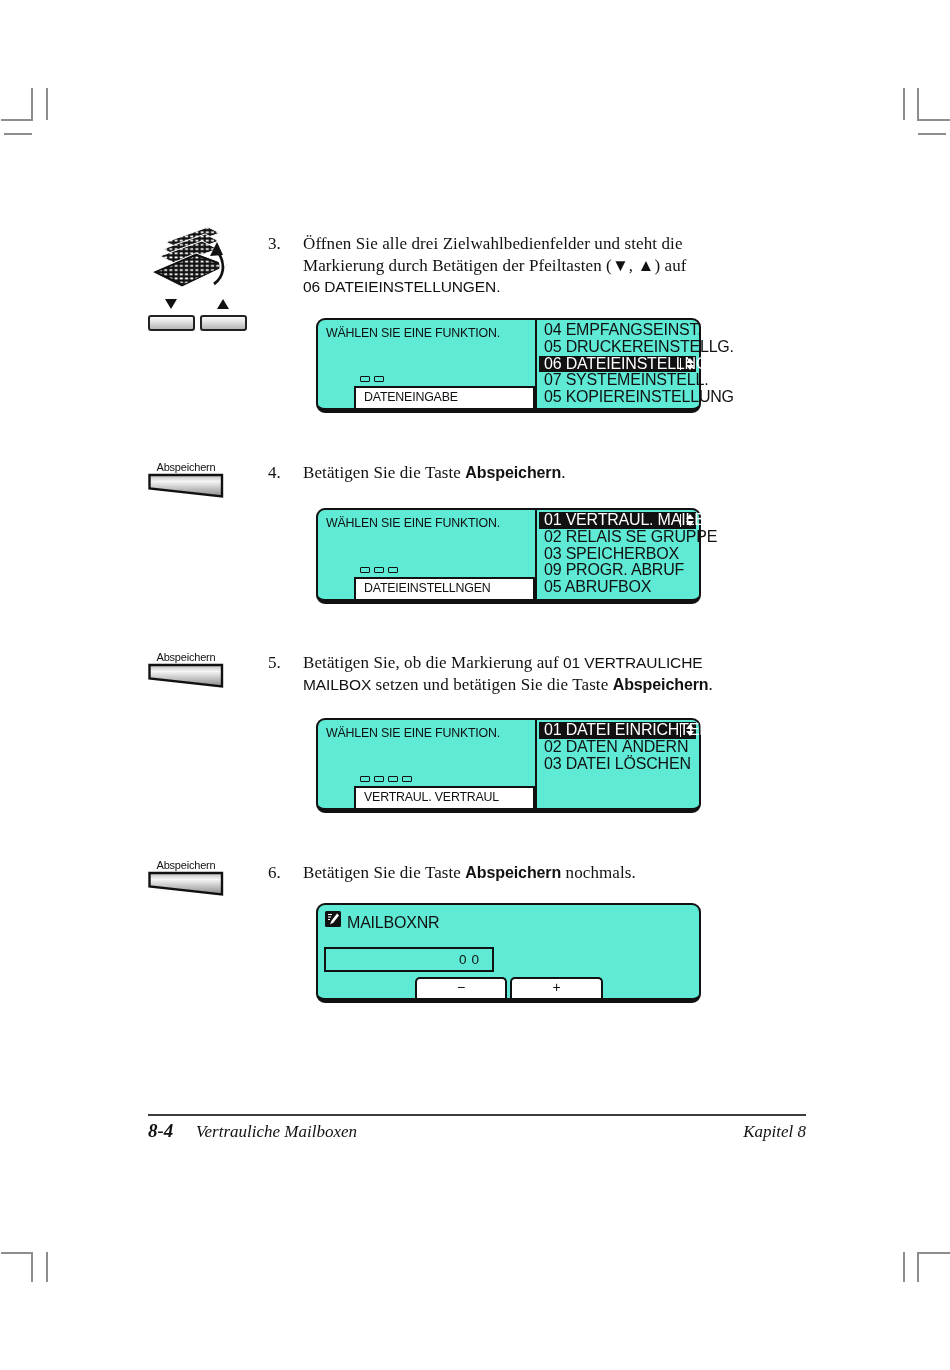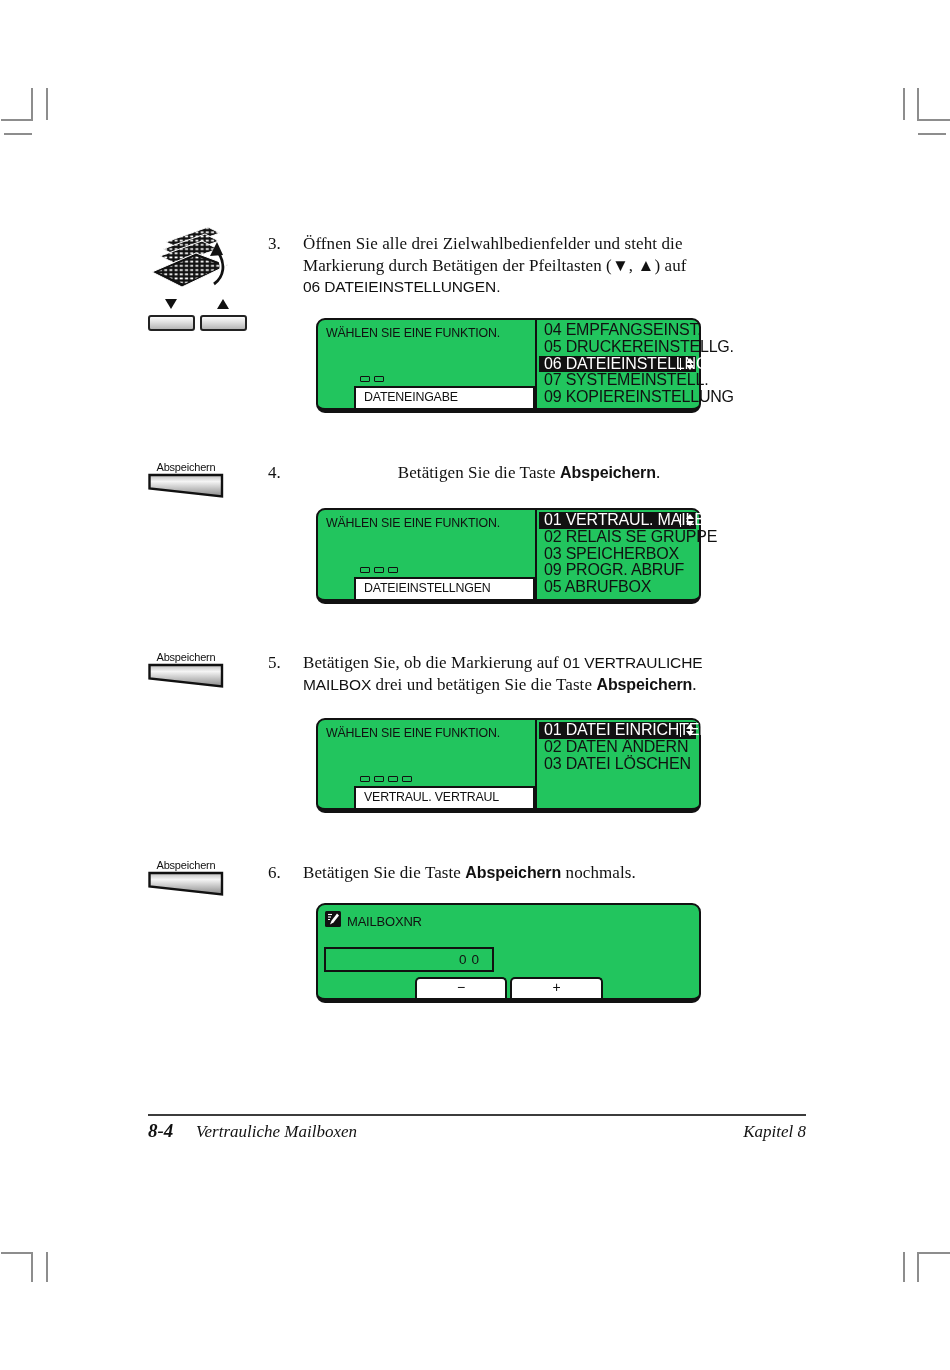--- a/index.html
+++ b/index.html
@@ -15,41 +15,41 @@
   .hwlabel{position:absolute;width:76px;text-align:center;font-family:"Liberation Sans",sans-serif;
            font-size:11px;letter-spacing:-0.2px;}
   .hwkey{position:absolute;}
   .arrkey{position:absolute;width:47px;height:16px;border:2px solid #222;border-radius:3px;
           background:linear-gradient(180deg,#fbfbfb 0%,#dedede 45%,#b5b5b5 100%);box-sizing:border-box;}
   .tri-dn{position:absolute;width:0;height:0;border-left:6px solid transparent;
           border-right:6px solid transparent;border-top:10px solid #111;}
   .tri-up{position:absolute;width:0;height:0;border-left:6px solid transparent;
           border-right:6px solid transparent;border-bottom:10px solid #111;}
   
-  .lcd{position:absolute;left:316px;width:385px;background:#22c55e;border:2px solid #111;
+  .lcd{position:absolute;left:316px;width:385px;background:#5eead4;border:2px solid #111;
        border-bottom-width:5px;border-radius:9px;box-sizing:border-box;
        font-family:"Liberation Sans",sans-serif;letter-spacing:-0.2px;}
   .lcd .divider{position:absolute;left:217px;top:0;bottom:0;width:2px;background:#111;}
   .lcd .prompt{position:absolute;left:8px;top:6px;font-size:12.4px;white-space:nowrap;}
   .lcd .menu{position:absolute;left:221px;right:2px;top:2px;}
   .lcd .row{height:16.8px;line-height:16.8px;padding-left:5px;font-size:16px;white-space:nowrap;}
   .lcd .row.sel{background:#111;color:#fff;position:relative;margin-right:1px;}
   .arrows{position:absolute;right:2px;top:2px;bottom:2px;display:flex;flex-direction:column;
           justify-content:center;align-items:center;gap:2px;padding-left:5px;border-left:1px solid #fff;}
   .a-up{width:0;height:0;border-left:4px solid transparent;border-right:4px solid transparent;
         border-bottom:5px solid #fff;}
   .a-dn{width:0;height:0;border-left:4px solid transparent;border-right:4px solid transparent;
         border-top:5px solid #fff;}
   .lcd .tab{position:absolute;left:36px;bottom:0;width:181px;height:22px;border:2px solid #111;
             border-bottom:none;box-sizing:border-box;font-size:12.4px;line-height:19px;padding-left:8px;
             background:#fff;white-space:nowrap;}
   .squares{position:absolute;left:42px;bottom:26px;display:flex;gap:4px;}
   .sq{width:10px;height:6px;border:1.5px solid #111;border-radius:1px;box-sizing:border-box;}
   
-  .lcd .dtitle{position:absolute;left:29px;top:9px;font-size:13px;}
+  .lcd .dtitle{position:absolute;left:29px;top:9px;font-size:16px;}
   .lcd .dicon{position:absolute;left:7px;top:6px;}
   .lcd .numfield{position:absolute;left:6px;top:42px;width:170px;height:25px;border:2px solid #111;
                  box-sizing:border-box;font-size:13.5px;line-height:21px;text-align:right;
                  padding-right:8px;letter-spacing:5px;}
   .lcd .softkey{position:absolute;bottom:0;height:21px;border:2px solid #111;border-bottom:none;
                 border-radius:5px 5px 0 0;box-sizing:border-box;background:#fff;text-align:center;
                 font-size:14px;line-height:17px;}
   
   .footline{position:absolute;left:148px;top:1114px;width:658px;height:2px;background:#3c3c3c;}
   .footnum{position:absolute;left:148px;top:1120px;font-size:19px;font-weight:bold;font-style:italic;}
@@ -128,32 +128,32 @@
       <div class="row">04 EMPFANGSEINST.</div>
       <div class="row">05 DRUCKEREINSTELLG.</div>
       <div class="row sel">
         <span>06 DATEIEINSTELLNGEN</span>
         <span class="arrows">
             <span class="a-up"></span>
             <span class="a-dn"></span>
           </span>
       </div>
       <div class="row">07 SYSTEMEINSTELL.</div>
-      <div class="row">09 KOPIEREINSTELLUNG</div>
+      <div class="row">05 KOPIEREINSTELLUNG</div>
     </div>
   </div>
 
   <div class="hwlabel" style="left:148px;top:461px;">Abspeichern</div>
   <div class="hwkey" style="left:148px;top:473px;">
     <svg width="76" height="26" viewBox="0 0 76 26">
       <polygon points="1.5,2 74,2 74,23.5 1.5,15.5" fill="url(#kg)" stroke="#111" stroke-width="2.4"></polygon>
     </svg>
   </div>
   <div class="stepnum" style="left:268px;top:462px;">4.</div>
-  <div class="steptext" style="left:303px;top:462px;text-align:center;">
+  <div class="steptext" style="left:303px;top:462px;">
     <span>Betätigen Sie die Taste </span><span class="keyref">Abspeichern</span><span>.</span>
   </div>
 
   <div class="lcd" style="top:508px;height:96px;">
     <div class="divider"></div>
     <div class="prompt">WÄHLEN SIE EINE FUNKTION.</div>
     <div class="squares">
       <div class="sq"></div>
       <div class="sq"></div>
       <div class="sq"></div>
@@ -176,21 +176,21 @@
 
   <div class="hwlabel" style="left:148px;top:651px;">Abspeichern</div>
   <div class="hwkey" style="left:148px;top:663px;">
     <svg width="76" height="26" viewBox="0 0 76 26">
       <polygon points="1.5,2 74,2 74,23.5 1.5,15.5" fill="url(#kg)" stroke="#111" stroke-width="2.4"></polygon>
     </svg>
   </div>
   <div class="stepnum" style="left:268px;top:652px;">5.</div>
   <div class="steptext" style="left:303px;top:652px;">
     <span>Betätigen Sie, ob die Markierung auf </span><span class="menuref">01 VERTRAULICHE</span><br>
-    <span class="menuref">MAILBOX</span><span> drei und betätigen Sie die Taste </span><span class="keyref">Abspeichern</span><span>.</span>
+    <span class="menuref">MAILBOX</span><span> setzen und betätigen Sie die Taste </span><span class="keyref">Abspeichern</span><span>.</span>
   </div>
 
   <div class="lcd" style="top:718px;height:95px;">
     <div class="divider"></div>
     <div class="prompt">WÄHLEN SIE EINE FUNKTION.</div>
     <div class="squares">
       <div class="sq"></div>
       <div class="sq"></div>
       <div class="sq"></div>
       <div class="sq"></div>

